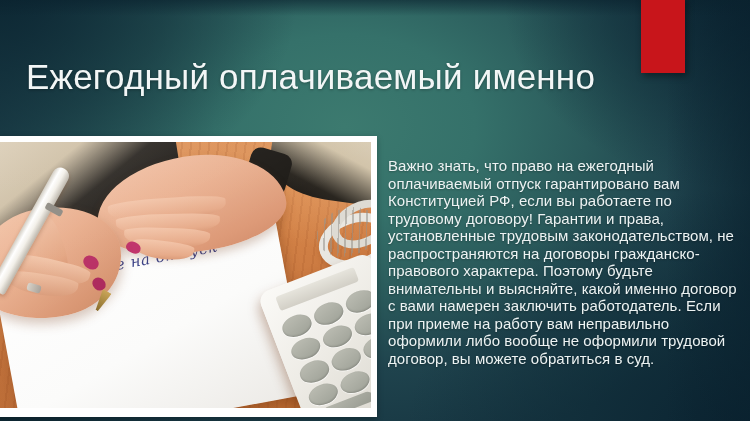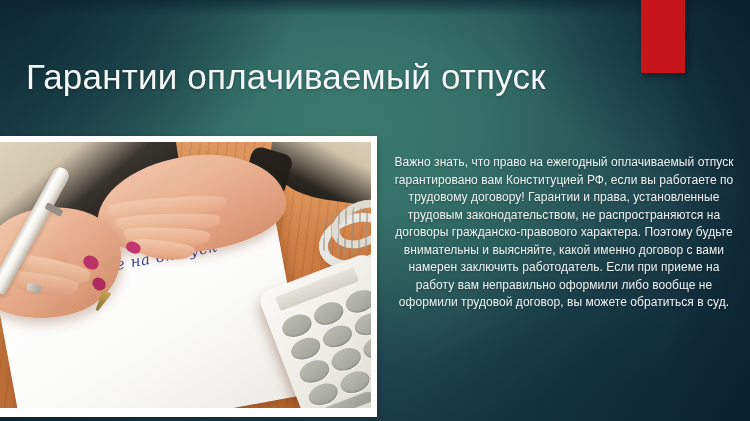--- a/index.html
+++ b/index.html
@@ -86,25 +86,24 @@
     text-shadow: 0 1px 3px rgba(0,0,0,0.30);
   }
 
   
   .body-text {
     position: absolute;
     left: 388px;
     top: 142px;
     width: 352px;
     color: #edf3f3;
-    font-size: 12px;
+    font-size: 15px;
     line-height: 17.55px;
     letter-spacing: 0.05px;
     text-shadow: 0 1px 2px rgba(0,0,0,0.28);
-    text-align: center;
   }
 
   
   .photo-frame {
     position: absolute;
     left: -4px;
     top: 136px;
     width: 381px;
     height: 281px;
     background: #ffffff;
@@ -379,21 +378,21 @@
   <div class="bg-base"></div>
   <div class="bg-vignette-tl"></div>
   <div class="bg-vignette-tr"></div>
   <div class="bg-vignette-bl"></div>
   <div class="bg-vignette-br"></div>
   <div class="bg-rightband"></div>
   <div class="bg-topstrip"></div>
 
   <div class="accent-bar"></div>
 
-  <h1 class="title">Гарантии оплачиваемый отпуск</h1>
+  <h1 class="title">Ежегодный оплачиваемый именно</h1>
 
   <div class="photo-frame">
     <div class="photo">
 
       <div class="desk"></div>
       <div class="desk-shadow"></div>
 
       <div class="sleeve-left"></div>
       <div class="sleeve-right"></div>
       <div class="cuff-dark"></div>

